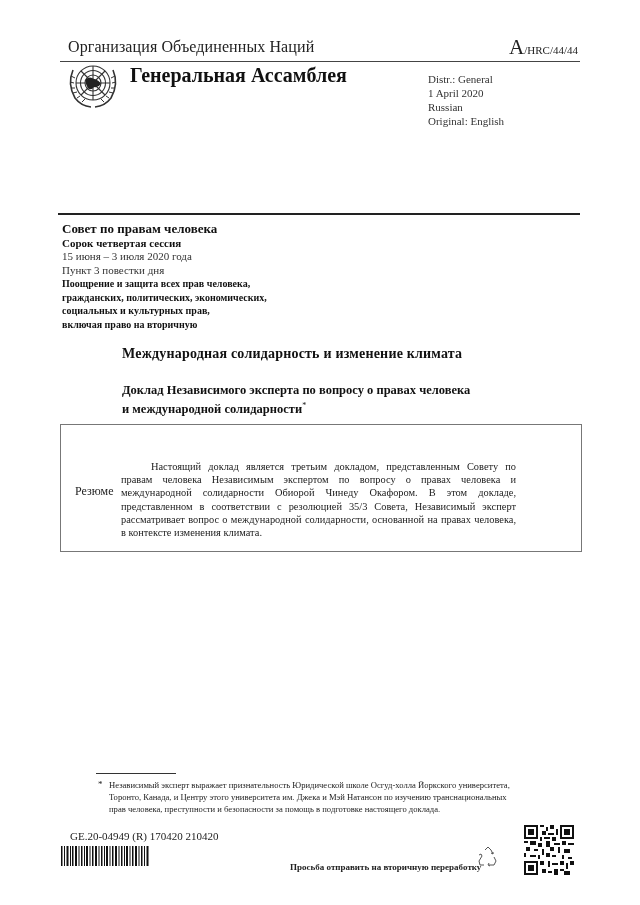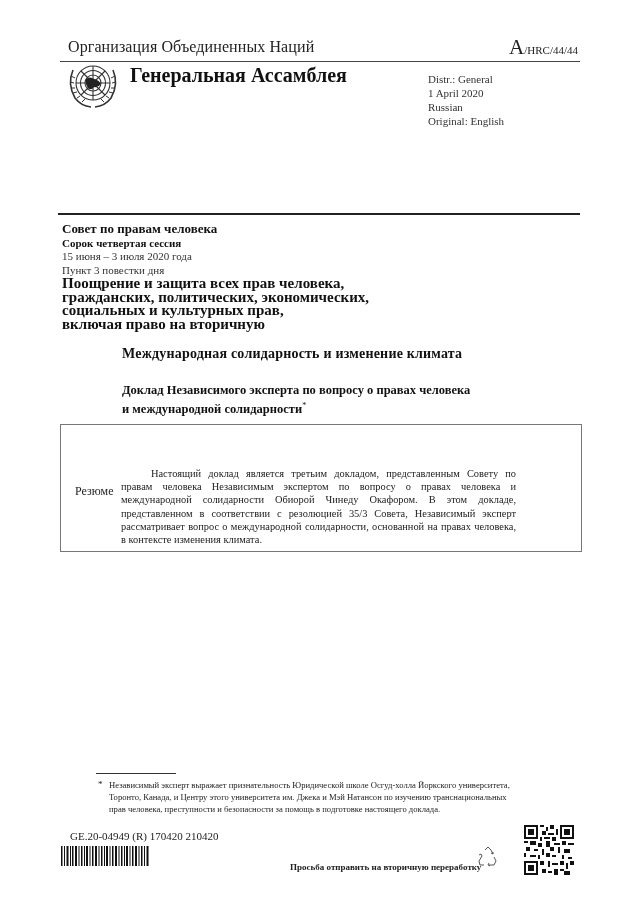--- a/index.html
+++ b/index.html
@@ -10,27 +10,27 @@
     .symbol .big { font-size: 21px; }
     .rule-top { left: 60px; top: 61px; width: 520px; height: 0; border-top: 1.5px solid #444; }
     .emblem { left: 64px; top: 60px; width: 58px; height: 50px; }
     .body-name { left: 130px; top: 64px; font-size: 20px; font-weight: bold; color: #111; }
     .distr { left: 428px; top: 72px; font-size: 11px; line-height: 14px; color: #333; }
     .rule-thick { left: 58px; top: 213px; width: 522px; height: 0; border-top: 2px solid #222; }
     .council { left: 62px; top: 222px; font-size: 12.5px; line-height: 13.5px; }
     .council .c-title { font-weight: bold; font-size: 13px; margin-bottom: 1px; }
     .council .c-session { font-weight: bold; font-size: 11px; }
     .council .c-dates, .council .c-item { font-size: 11px; color: #333; }
-    .council .c-agenda { font-weight: bold; font-size: 15px; line-height: 13.5px; }
+    .council .c-agenda { font-weight: bold; font-size: 10px; line-height: 13.5px; }
     .doc-title { left: 122px; top: 346px; font-size: 14px; font-weight: bold; letter-spacing: 0.2px; }
     .doc-subtitle { left: 122px; top: 383px; font-size: 12.5px; font-weight: bold; line-height: 15px; width: 420px; }
     .doc-subtitle sup { font-weight: normal; font-size: 8px; }
     .summary-box { left: 60px; top: 424px; width: 522px; height: 128px; border: 1px solid #777; box-sizing: border-box; }
     .summary-heading { left: 75px; top: 438px; font-size: 12px; color: #222; margin-top: 46px; }
-    .summary-text { left: 121px; top: 460px; width: 395px; font-size: 10.4px; line-height: 13.2px; text-align: justify; text-indent: 30px; color: #222; margin-top: 7px; }
+    .summary-text { left: 121px; top: 460px; width: 395px; font-size: 10.4px; line-height: 13.2px; text-align: justify; text-indent: 30px; color: #222; }
     .fn-rule { left: 96px; top: 773px; width: 80px; height: 0; border-top: 1px solid #333; }
     .footnote { left: 109px; top: 779px; width: 410px; font-size: 8.6px; line-height: 12.2px; color: #222; }
     .fn-mark { left: 98px; top: 779px; font-size: 9px; color: #222; }
     .job-no { left: 61px; top: 830px; font-size: 11px; color: #222; padding-left: 9px; }
     .barcode { left: 61px; top: 846px; width: 88px; height: 20px; }
     .barcode-num { left: 61px; top: 912px; width: 90px; font-family: "Liberation Mono", monospace; font-size: 8.5px; letter-spacing: 2.2px; color: #222; }
     .recycle-text { left: 290px; top: 862px; font-size: 9px; font-weight: bold; color: #222; }
     .recycle-icon { left: 478px; top: 846px; width: 20px; height: 22px; }
     .qr { left: 524px; top: 825px; width: 50px; height: 50px; }
   </style>

